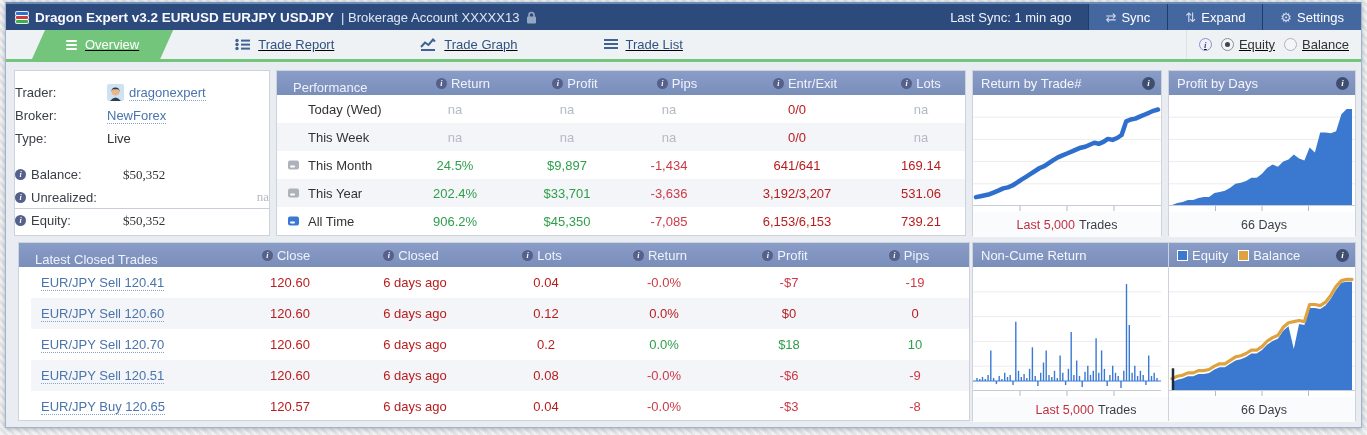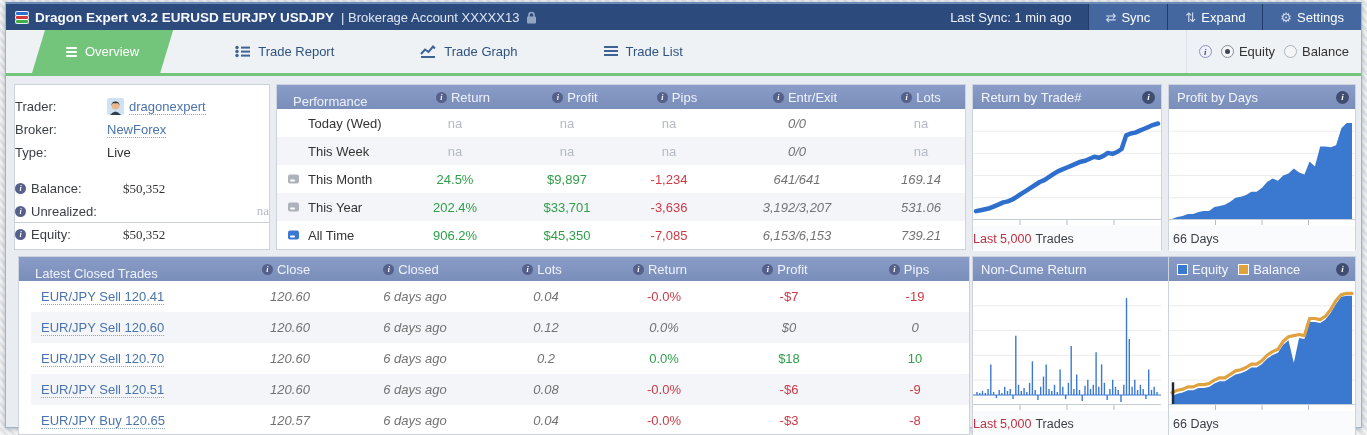--- a/index.html
+++ b/index.html
@@ -29,22 +29,22 @@
   .tb-right { display:flex; align-items:stretch; height:100%; }
   .tb-sync { display:flex; align-items:center; font-size:13px; color:#eef3fb; padding:0 16px; }
   .tb-btn {
     display:flex; align-items:center; gap:5px; background:#44679f; border:none;
     border-left:1px solid #203c6a; color:#fff; font-size:13px; padding:0 17px;
     font-family:inherit; cursor:pointer;
   }
   .tb-ic { font-size:13px; color:#cfdaec; }
   
   .tabbar {
-    height:46px; background:#eff2f5; border-bottom:3px solid #74c57c;
-    display:flex; align-items:stretch; position:relative;
+    height:32px; background:#eff2f5; border-bottom:3px solid #74c57c;
+    display:flex; align-items:stretch; position:relative;text-decoration:underline;
   }
   .tab {
     display:flex; align-items:center; gap:8px; padding:0 24px;
     font-size:13px; color:#2f5380; cursor:pointer;
   }
   .tab-active {
     margin-left:26px; background:#74c57c; color:#fff; padding:0 34px;
     clip-path:polygon(13px 0, 100% 0, calc(100% - 13px) 100%, 0 100%);
   }
   .tab + .tab { margin-left:38px; }
@@ -91,33 +91,33 @@
   .th { align-items:center; }
   .th .hcell { display:flex; align-items:center; justify-content:center; gap:4px; font-size:13px; color:#eef2fb; }
   .th .hfirst { justify-content:flex-start; padding-left:8px;margin-top:9px; }
   .t-row { font-size:13px; color:#444; align-items:center; }
   .t-row.alt { background:#f3f5f9; }
   .perf-panel .t-row { height:28px; }
   .trades-panel .t-row { height:31px;margin-left:12px; }
   .cell { text-align:center; }
   .cell.lab { text-align:left; position:relative; padding-left:31px; color:#333; }
   .trades-panel .cell.lab { padding-left:10px; }
-  .pos { color:#2f9e4a; } .neg { color:#cc3a46; } .neu { color:#737373;font-style:italic; }
+  .pos { color:#2f9e4a; } .neg { color:#cc3a46; } .neu { color:#b91c1c; }
   .chkic { position:absolute; left:11px; top:50%; transform:translateY(-50%); width:11px; height:9px; border-radius:2px; background:#aeb3bb; cursor:pointer; }
   .chkic::after { content:''; position:absolute; left:2px; bottom:2px; width:5px; height:2px; background:#fff; border-radius:1px; }
   .chkic.blue { background:#3a78d4; }
   
   .chart-panel .p-head { padding-right:6px; }
   .ch-title { flex:1; }
   .ch0 { left:966px; top:8px;  width:190px; height:166px; }
   .ch1 { left:1162px; top:8px; width:188px; height:166px; }
   .ch2 { left:966px; top:180px; width:228px; height:179px; }
   .ch3 { left:1162px; top:180px; width:188px; height:179px; }
   svg.plot { display:block; background:#fff; }
-  .ch-cap { height:25px; display:flex; align-items:center; justify-content:flex-start; gap:4px; font-size:12.5px; color:#3a3f46; background:#fafbfc; }
+  .ch-cap { height:25px; display:flex; align-items:center; justify-content:center; gap:4px; font-size:12.5px; color:#3a3f46; background:#fafbfc; }
   .cap-red { color:#c03040; }
   .leg { display:flex; align-items:center; gap:4px; margin-right:10px; font-size:13px; }
   .leg-sq { width:11px; height:11px; border:1px solid #fff; display:inline-block; }
   .avatar { width:17px; height:17px; display:inline-block; }
 </style>
 </head>
 <body>
 
 <div class="app">
 
@@ -281,21 +281,21 @@
             <span class="cell na">na</span>
             <span class="cell na">na</span>
             <span class="cell na">na</span>
             <span class="cell neu">0/0</span>
             <span class="cell na">na</span>
           </div>
           <div class="t-row pgrid">
             <span class="cell lab"><i class="chkic"></i><span>This Month</span></span>
             <span class="cell pos">24.5%</span>
             <span class="cell pos">$9,897</span>
-            <span class="cell neg">-1,234</span>
+            <span class="cell neg">-1,434</span>
             <span class="cell neu">641/641</span>
             <span class="cell neu">169.14</span>
           </div>
           <div class="t-row pgrid alt">
             <span class="cell lab"><i class="chkic"></i><span>This Year</span></span>
             <span class="cell pos">202.4%</span>
             <span class="cell pos">$33,701</span>
             <span class="cell neg">-3,636</span>
             <span class="cell neu">3,192/3,207</span>
             <span class="cell neu">531.06</span>

